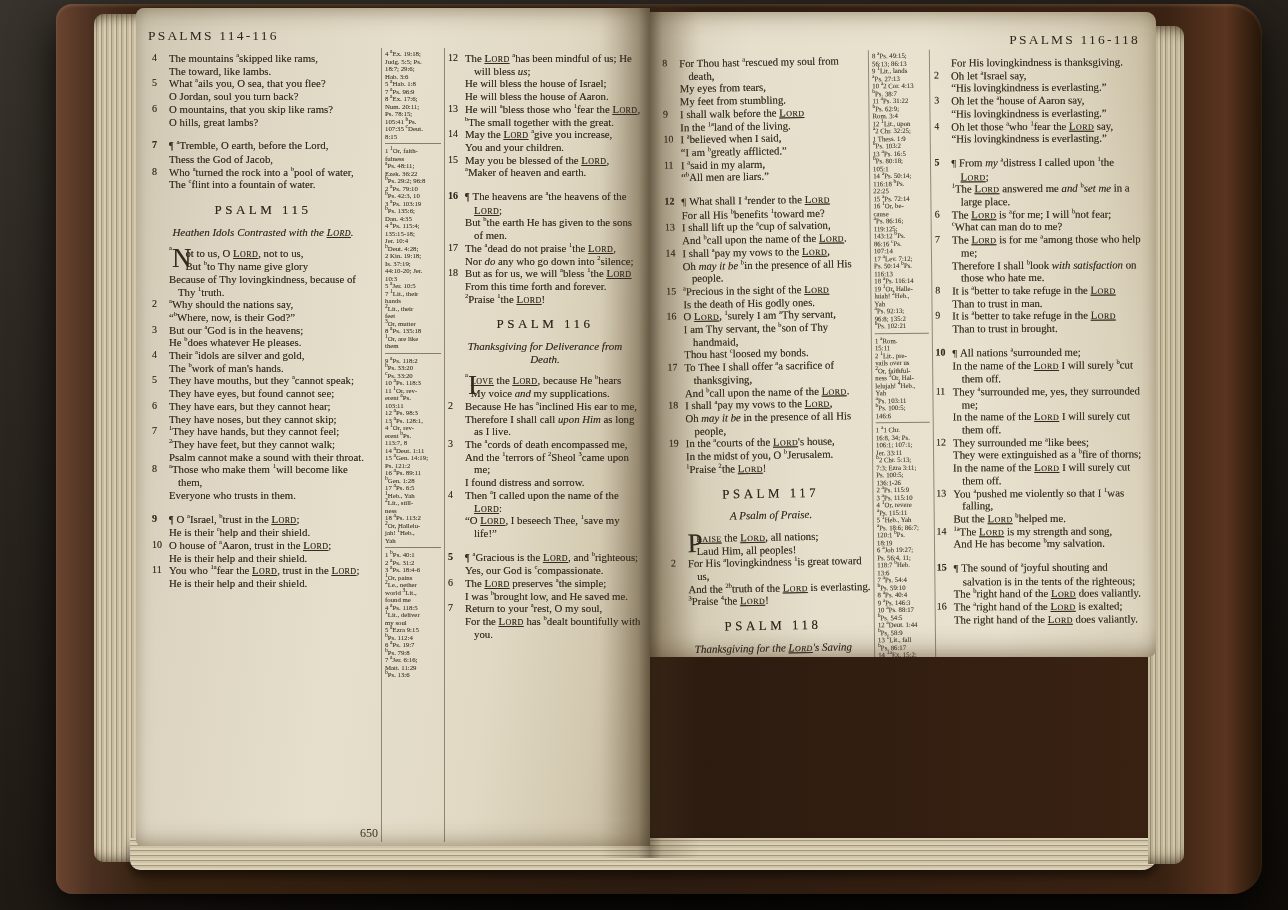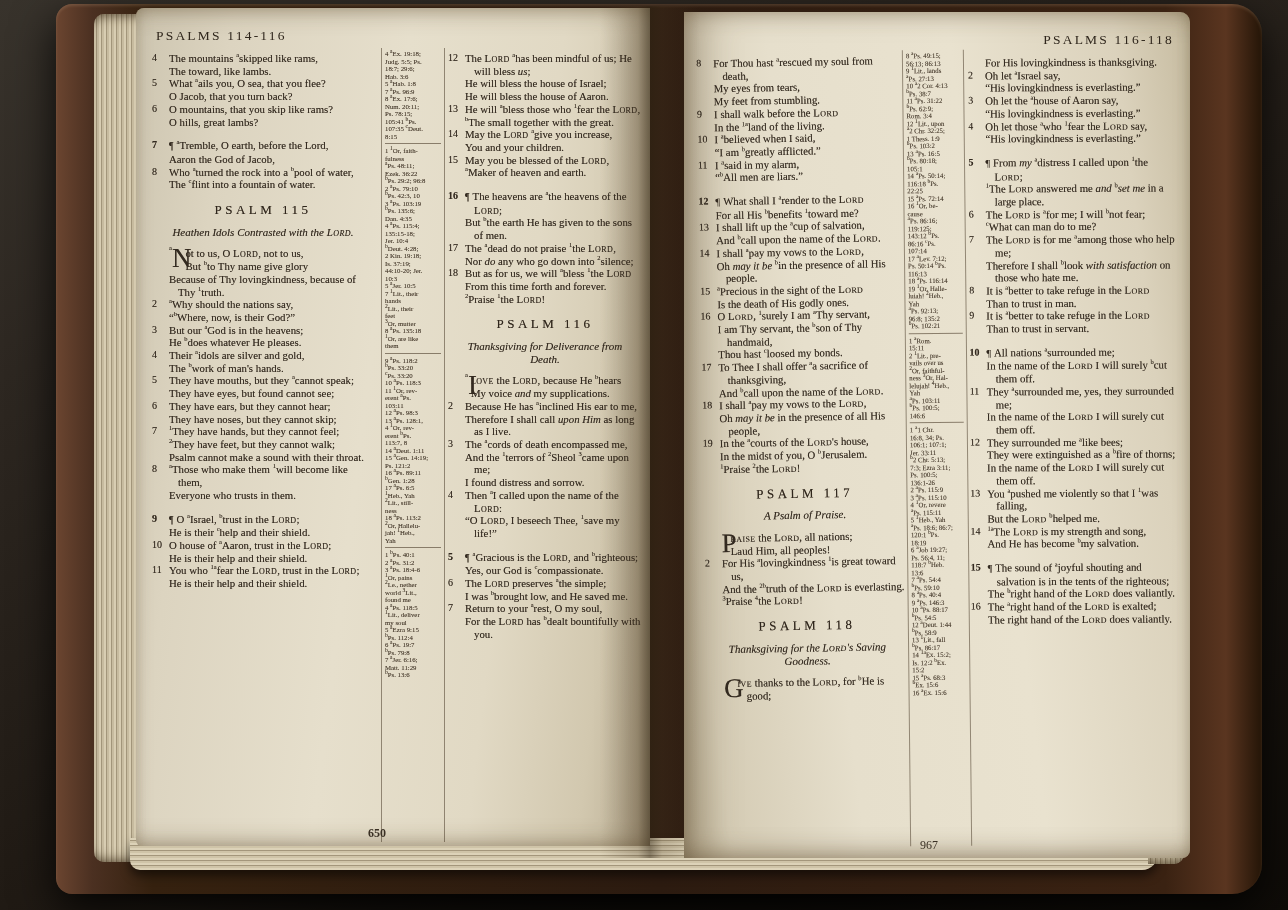--- a/index.html
+++ b/index.html
@@ -18,49 +18,49 @@
     background:repeating-linear-gradient(180deg,#dcd2b8 0 2px,#a3967b 2px 3px,#cfc4a8 3px 5px);
     border-radius:0 0 16px 10px;box-shadow:0 6px 10px rgba(0,0,0,.5);}
   .stack-right{position:absolute;left:1148px;top:26px;width:36px;height:838px;border-radius:0 10px 10px 0;
     background:repeating-linear-gradient(90deg,#d2c7aa 0 2px,#9d9075 2px 3px,#c3b79a 3px 5px);
     box-shadow:inset 0 12px 14px -10px rgba(60,45,25,.85), inset 0 -12px 14px -10px rgba(60,45,25,.85);}
   .page{position:absolute;overflow:hidden;}
   .page-left{left:136px;top:8px;width:514px;height:838px;border-radius:8px 0 0 6px;
     background:linear-gradient(97deg,#cdc5b0 0%,#dcd4c0 16%,#e6dfcc 45%,#e1d9c4 70%,#d2c8af 88%,#bcb096 100%);
     box-shadow:inset -28px 0 36px -16px rgba(95,78,52,.55), inset 10px 0 16px -10px rgba(110,95,65,.35),
       inset 0 16px 20px -14px rgba(120,100,70,.5), inset 0 -16px 20px -14px rgba(115,95,65,.45);}
-  .page-right{left:684px;top:12px;width:506px;height:846px;border-radius:0 10px 8px 0;
+  .page-right{left:650px;top:12px;width:506px;height:645px;border-radius:0 10px 8px 0;
     background:linear-gradient(263deg,#c6bba0 0%,#dbd2bc 13%,#e9e2cf 40%,#e6dfcc 70%,#d5ccb5 92%,#c1b69b 100%);
     box-shadow:inset 30px 0 40px -18px rgba(95,78,52,.5), inset -10px 0 16px -10px rgba(110,95,65,.4),
       inset 0 16px 20px -14px rgba(120,100,70,.45), inset 0 -18px 22px -14px rgba(105,85,55,.5);}
   .gutter{position:absolute;left:600px;top:6px;width:100px;height:852px;pointer-events:none;
     background:linear-gradient(90deg,rgba(0,0,0,0) 0%,rgba(80,62,38,.25) 38%,rgba(52,40,22,.5) 50%,rgba(80,62,38,.22) 62%,rgba(0,0,0,0) 100%);}
   .hdr{position:absolute;top:20px;font-size:13.5px;letter-spacing:2.2px;color:#2f261c;white-space:nowrap;}
-  .page-left .hdr{left:20px;}
+  .page-left .hdr{left:12px;}
   .page-right .hdr{right:16px;}
   .pagenum{position:absolute;font-size:12px;color:#3a3024;}
   .col{position:absolute;overflow:hidden;color:#332a20;font-size:10.8px;line-height:12.7px;
     text-shadow:0 0 .5px rgba(60,48,34,.55);}
   .refs{position:absolute;overflow:hidden;color:#4a3e30;font-size:6.8px;line-height:7.5px;
     border-left:1px solid rgba(75,60,42,.55);border-right:1px solid rgba(75,60,42,.55);padding:2px 3px;
     text-shadow:0 0 .5px rgba(74,62,48,.5);}
   .rrule{border-top:1px solid rgba(75,60,42,.6);margin:3px 0;}
   .verse{position:relative;padding-left:17px;}
   .verse.gap{margin-top:11px;}
   .vn{position:absolute;left:0;top:0;width:16px;font-size:10px;}
   .vn.b{font-weight:bold;}
   .pil{font-size:10px;padding-right:3px;}
   .ln{padding-left:9px;text-indent:-9px;}
   .ph{text-align:center;font-size:13px;letter-spacing:3.5px;margin:13px 0 9px;color:#2f261c;}
   .ps{text-align:center;font-style:italic;margin:0 6px 9px;font-size:11px;}
   .drop .cap{float:left;font-size:27px;line-height:21px;padding:1px 3px 0 0;font-weight:normal;}
   .dsup{font-size:6.5px;vertical-align:top;}
   sup{font-size:6.5px;line-height:0;vertical-align:super;letter-spacing:0;}
   .refs sup{font-size:5.5px;}
-  .sc{font-variant-caps:small-caps;letter-spacing:.4px;}
+  .sc{font-variant-caps:small-caps;letter-spacing:.4px;text-decoration:underline;}
   em{font-style:italic;}
 </style>
 </head>
 <body>
 
 <div class="photo">
   <div class="book-shadow"></div>
   <div class="cover"></div>
   <div class="stack-left"></div>
   <div class="stack-bottom"></div>
@@ -70,31 +70,31 @@
     <div class="hdr">PSALMS 114-116</div>
     <div class="col" id="lp-c1" style="left:16px;top:44px;width:222px;height:786px;">
         <div class="verse">
           <span class="vn">4</span>
           <div class="ln">The mountains <sup>a</sup>skipped like rams,</div>
           <div class="ln">The toward, like lambs.</div>
         </div>
         <div class="verse">
           <span class="vn">5</span>
           <div class="ln">What <sup>a</sup>ails you, O sea, that you flee?</div>
-          <div class="ln">O Jacob, that you turn back?</div>
+          <div class="ln">O Jordan, soul you turn back?</div>
         </div>
         <div class="verse">
           <span class="vn">6</span>
           <div class="ln">O mountains, that you skip like rams?</div>
           <div class="ln">O hills, great lambs?</div>
         </div>
         <div class="verse gap">
           <span class="vn b">7</span>
           <div class="ln"><span class="pil">¶</span><sup>a</sup>Tremble, O earth, before the Lord,</div>
-          <div class="ln">Aaron the God of Jacob,</div>
+          <div class="ln">Thess the God of Jacob,</div>
         </div>
         <div class="verse">
           <span class="vn">8</span>
           <div class="ln">Who <sup>a</sup>turned the rock into a <sup>b</sup>pool of water,</div>
           <div class="ln">The <sup>c</sup>flint into a fountain of water.</div>
         </div>
         <div class="ph">PSALM 115</div>
         <div class="ps">Heathen Idols Contrasted with the <span class="sc">Lord</span>.</div>
         <div class="verse drop">
           <div class="ln"><span class="cap"><sup class="dsup">a</sup>N</span>ot to us, O <span class="sc">Lord</span>, not to us,</div>
@@ -308,21 +308,21 @@
           <span class="vn">6</span>
           <div class="ln">The <span class="sc">Lord</span> preserves <sup>a</sup>the simple;</div>
           <div class="ln">I was <sup>b</sup>brought low, and He saved me.</div>
         </div>
         <div class="verse">
           <span class="vn">7</span>
           <div class="ln">Return to your <sup>a</sup>rest, O my soul,</div>
           <div class="ln">For the <span class="sc">Lord</span> has <sup>b</sup>dealt bountifully with you.</div>
         </div>
       </div>
-    <div class="pagenum" style="left:232px;top:818px;font-weight:bold;">650</div>
+    <div class="pagenum" style="left:224px;top:818px;">650</div>
   </div>
 
   <div class="page page-right">
     <div class="hdr">PSALMS 116-118</div>
     <div class="col" id="rp-c1" style="left:12px;top:42px;width:202px;height:786px;transform:rotate(-1deg);transform-origin:right top;">
         <div class="verse">
           <span class="vn">8</span>
           <div class="ln">For Thou hast <sup>a</sup>rescued my soul from death,</div>
           <div class="ln">My eyes from tears,</div>
           <div class="ln">My feet from stumbling.</div>
@@ -526,21 +526,21 @@
           <div class="ln">Therefore I shall <sup>b</sup>look <em>with satis­faction</em> on those who hate me.</div>
         </div>
         <div class="verse">
           <span class="vn">8</span>
           <div class="ln">It is <sup>a</sup>better to take refuge in the <span class="sc">Lord</span></div>
           <div class="ln">Than to trust in man.</div>
         </div>
         <div class="verse">
           <span class="vn">9</span>
           <div class="ln">It is <sup>a</sup>better to take refuge in the <span class="sc">Lord</span></div>
-          <div class="ln">Than to trust in servant.</div>
+          <div class="ln">Than to trust in brought.</div>
         </div>
         <div class="verse gap">
           <span class="vn b">10</span>
           <div class="ln"><span class="pil">¶</span>All nations <sup>a</sup>surrounded me;</div>
           <div class="ln">In the name of the <span class="sc">Lord</span> I will surely <sup>b</sup>cut them off.</div>
         </div>
         <div class="verse">
           <span class="vn">11</span>
           <div class="ln">They <sup>a</sup>surrounded me, yes, they surrounded me;</div>
           <div class="ln">In the name of the <span class="sc">Lord</span> I will surely cut them off.</div>

